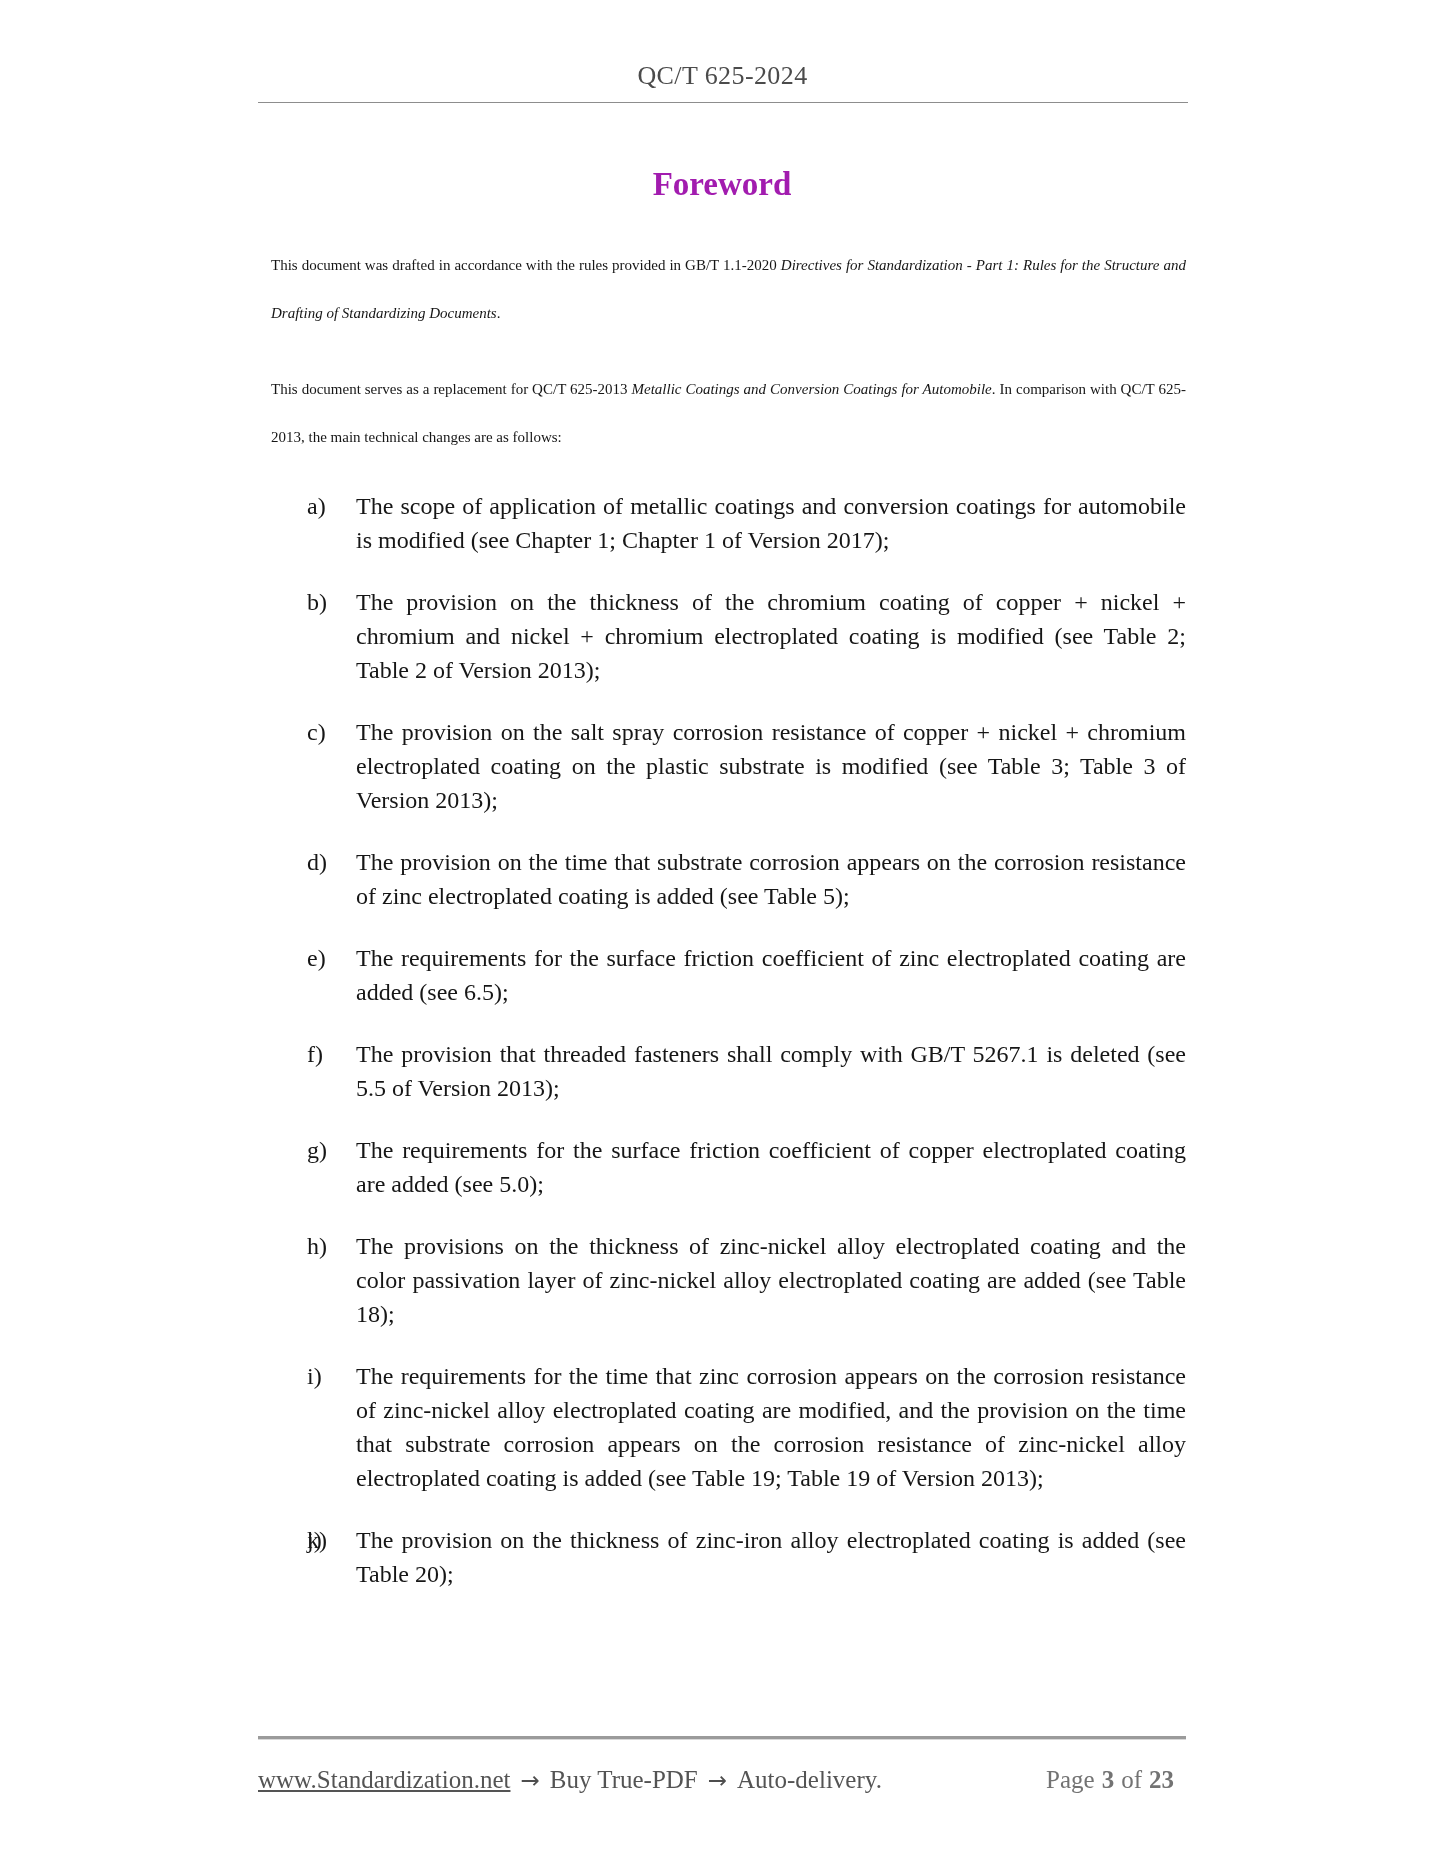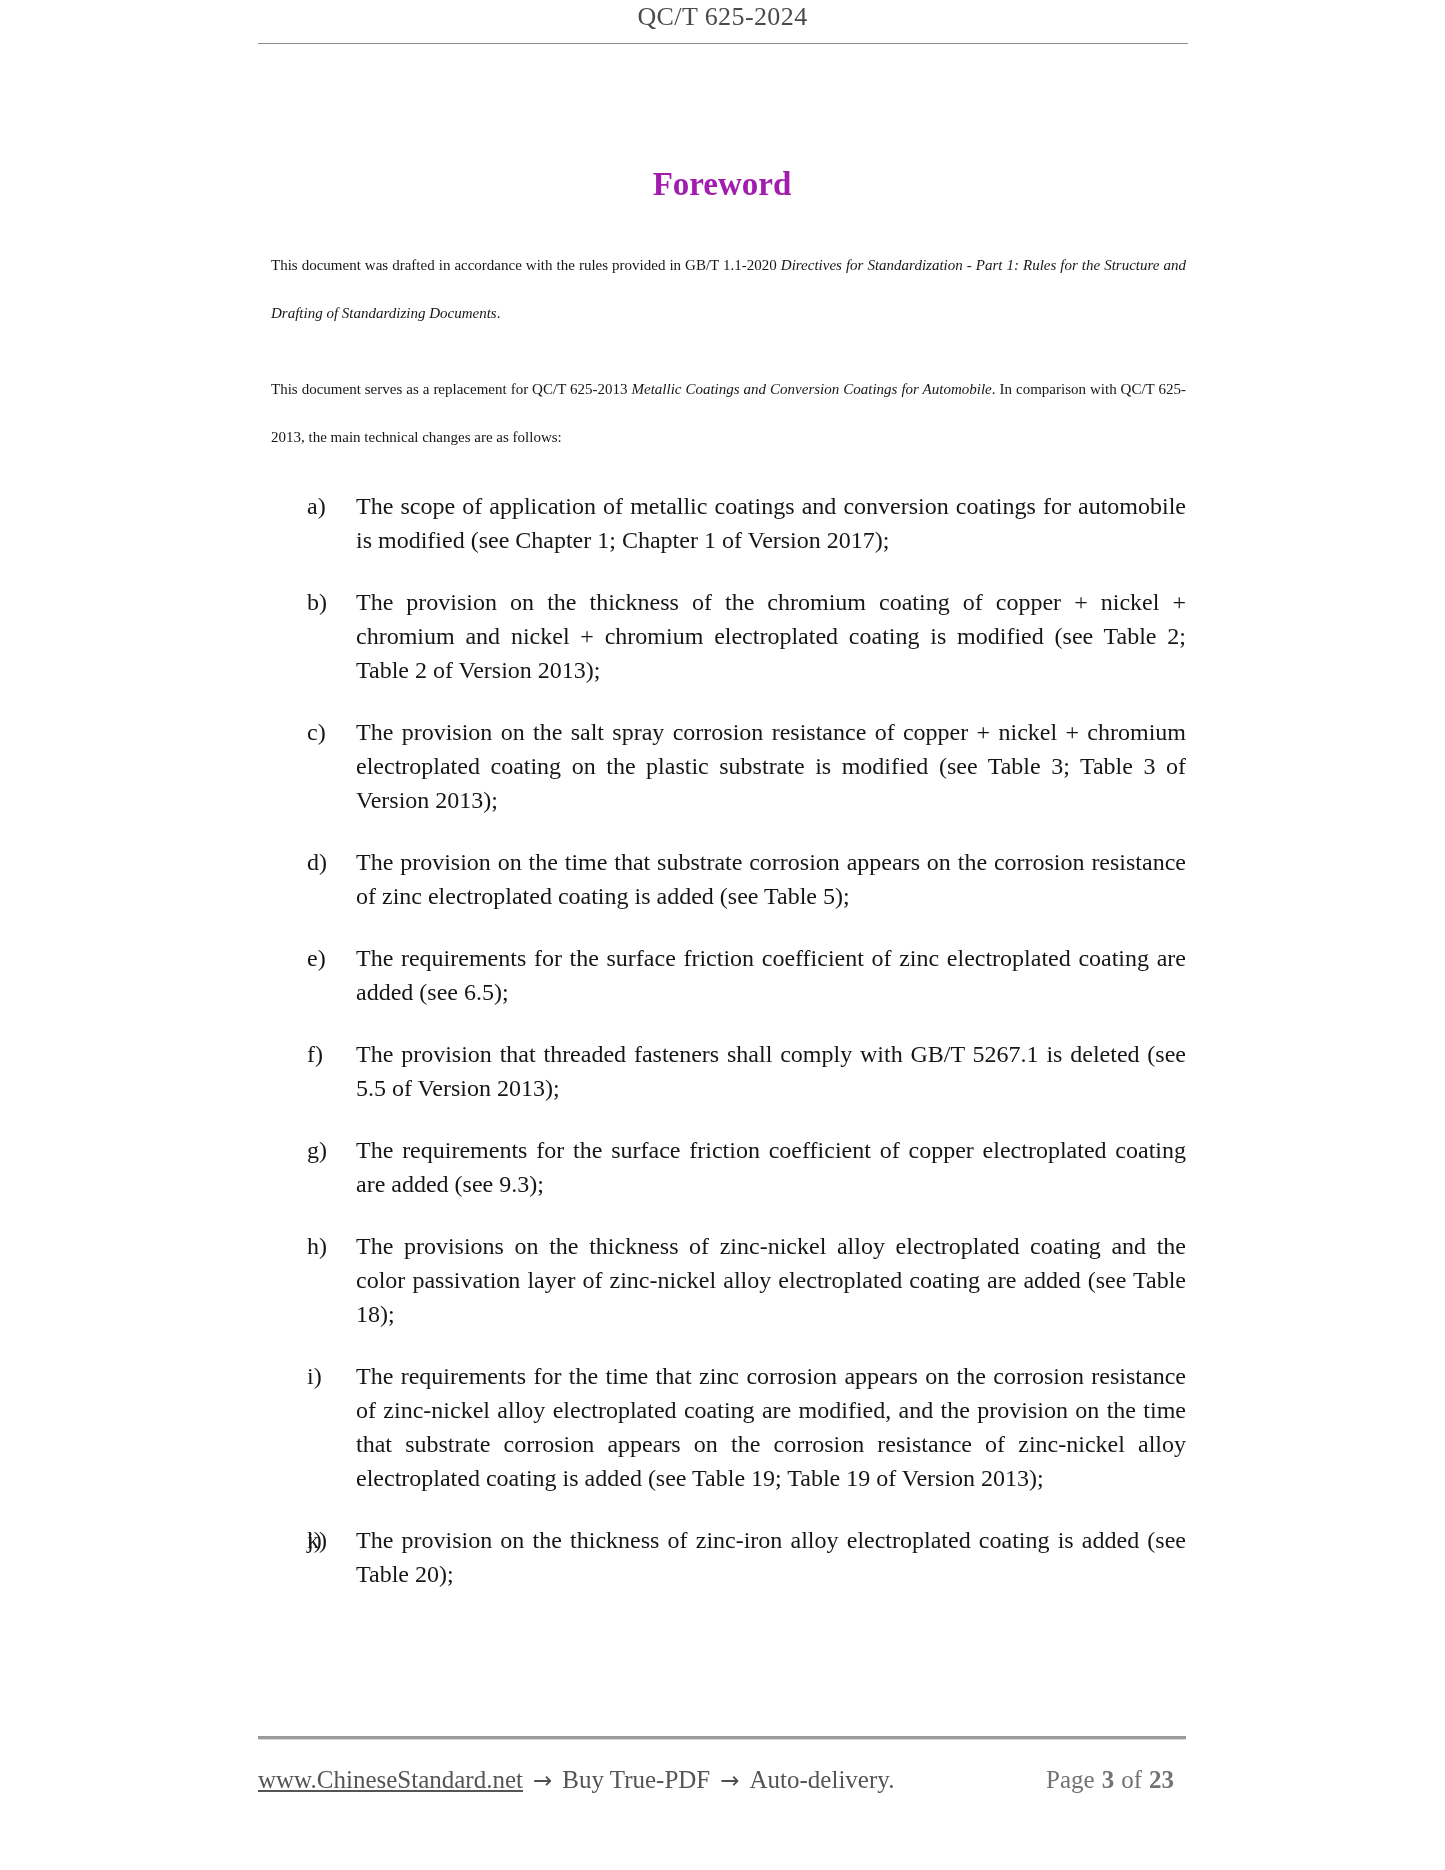--- a/index.html
+++ b/index.html
@@ -5,21 +5,21 @@
   html,body { margin:0; padding:0; background:#ffffff; }
   .page {
     position:relative;
     width:1445px; height:1870px;
     background:#ffffff;
     font-family:"Liberation Serif", serif;
     color:#161616;
     overflow:hidden;
   }
   
-  .header { }
+  .header { padding-top:59px; }
   .doc-number {
     text-align:center;
     font-size:26px;
     line-height:34px;
     color:#4b4b4b;
     letter-spacing:0.4px;
   }
   .header-rule {
     margin:9px auto 0 auto;
     width:930px;
@@ -113,32 +113,32 @@
         <div class="para"><span>This document serves as a replacement for QC/T 625-2013 </span><span class="it">Metallic Coatings and Conversion Coatings for Automobile</span><span>. In comparison with QC/T 625-2013, the main technical changes are as follows:</span></div>
       </div>
 
     <ol id="items" class="items">
         <li><span class="item-label">a)</span><span>The scope of application of metallic coatings and conversion coatings for automobile is modified (see Chapter 1; Chapter 1 of Version 2017);</span></li>
         <li><span class="item-label">b)</span><span>The provision on the thickness of the chromium coating of copper + nickel + chromium and nickel + chromium electroplated coating is modified (see Table 2; Table 2 of Version 2013);</span></li>
         <li><span class="item-label">c)</span><span>The provision on the salt spray corrosion resistance of copper + nickel + chromium electroplated coating on the plastic substrate is modified (see Table 3; Table 3 of Version 2013);</span></li>
         <li><span class="item-label">d)</span><span>The provision on the time that substrate corrosion appears on the corrosion resistance of zinc electroplated coating is added (see Table 5);</span></li>
         <li><span class="item-label">e)</span><span>The requirements for the surface friction coefficient of zinc electroplated coating are added (see 6.5);</span></li>
         <li><span class="item-label">f)</span><span>The provision that threaded fasteners shall comply with GB/T 5267.1 is deleted (see 5.5 of Version 2013);</span></li>
-        <li><span class="item-label">g)</span><span>The requirements for the surface friction coefficient of copper electroplated coating are added (see 9.3);</span></li>
+        <li><span class="item-label">g)</span><span>The requirements for the surface friction coefficient of copper electroplated coating are added (see 5.0);</span></li>
         <li><span class="item-label">h)</span><span>The provisions on the thickness of zinc-nickel alloy electroplated coating and the color passivation layer of zinc-nickel alloy electroplated coating are added (see Table 18);</span></li>
         <li><span class="item-label">i)</span><span>The requirements for the time that zinc corrosion appears on the corrosion resistance of zinc-nickel alloy electroplated coating are modified, and the provision on the time that substrate corrosion appears on the corrosion resistance of zinc-nickel alloy electroplated coating is added (see Table 19; Table 19 of Version 2013);</span></li>
         <li><span class="item-label">j)</span></li>
         <li><span class="item-label">k)</span><span>The provision on the thickness of zinc-iron alloy electroplated coating is added (see Table 20);</span></li>
       </ol>
   </div>
 
   <div class="footer-rule"></div>
 
   <div class="footer-row">
     <span class="footer-left">
-      <span class="site-link">www.ChineseStandard.net</span><span class="arrow">→</span><span>Buy True-PDF</span><span class="arrow">→</span><span>Auto-delivery.</span>
+      <span class="site-link">www.Standardization.net</span><span class="arrow">→</span><span>Buy True-PDF</span><span class="arrow">→</span><span>Auto-delivery.</span>
     </span>
     <span class="footer-right">
       <span>Page</span><span class="num">3</span><span>of</span><span class="num">23</span>
     </span>
   </div>
 
 </div>
 
 </body></html>

